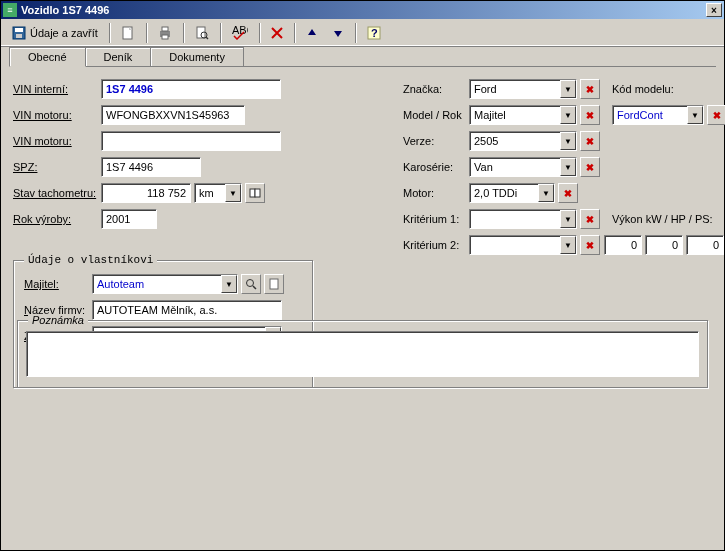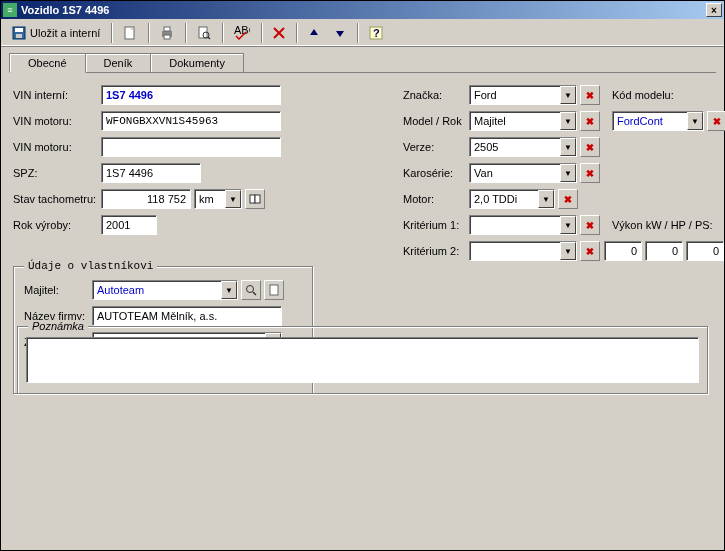--- a/index.html
+++ b/index.html
@@ -6,28 +6,28 @@
   body { margin: 0; background: #d4d0c8; }
   .window { width: 725px; height: 551px; background: #d4d0c8; border: 1px solid #000; position: relative; }
   .titlebar { height: 18px; background: linear-gradient(to right, #0a246a, #a6caf0); color: #fff; display: flex; align-items: center; padding: 0 2px; font-weight: bold; }
   .titlebar .t-icon { width: 14px; height: 14px; background: #4a6; margin-right: 4px; display: inline-flex; align-items: center; justify-content: center; font-size: 9px; }
   .titlebar .spacer { flex: 1; }
   .titlebar .close { width: 16px; height: 14px; background: #d4d0c8; color: #000; border: 1px solid #fff; border-right-color: #404040; border-bottom-color: #404040; display: flex; align-items: center; justify-content: center; font-weight: bold; font-family: Arial; font-size: 10px; cursor: pointer; }
   .toolbar-row { display: flex; align-items: center; height: 28px; padding: 2px 6px; gap: 4px; border-bottom: 1px solid #808080; box-shadow: inset 0 -1px 0 #fff; }
   .tbtn { min-width: 22px; height: 22px; display: inline-flex; align-items: center; justify-content: center; padding: 0 4px; cursor: pointer; border: 1px solid transparent; }
   .tbtn.save { gap: 4px; }
   .sep { width: 1px; height: 20px; background: #808080; box-shadow: 1px 0 0 #fff; margin: 0 2px; }
-  .tabbar { display: flex; padding: 6px 8px 0 8px; text-align: right; }
+  .tabbar { display: flex; padding: 0 8px 0 8px; text-align: right; }
   .tab { padding: 3px 18px; background: #d4d0c8; border: 1px solid #808080; border-bottom: none; box-shadow: inset 1px 1px 0 #fff; margin-right: -1px; position: relative; cursor: pointer; }
   .tab.active { background: #d4d0c8; border-bottom: 1px solid #d4d0c8; z-index: 2; box-shadow: inset 1px 1px 0 #fff, 0 1px 0 #d4d0c8; }
   .tabline { height: 1px; background: #fff; margin: 0 8px; border-bottom: 1px solid #808080; position: relative; top:-1px; }
   .content { padding: 10px 12px 8px 12px; position: relative; }
   .grid { display: grid; grid-template-columns: 370px 1fr; gap: 0 20px; }
   .formrow { display: flex; align-items: center; margin-bottom: 4px; height: 22px; }
-  .lbl { width: 88px; color: #000; }
+  .lbl { width: 88px; color: #000; text-decoration: underline; }
   .lbl2 { width: 66px; color: #000; }
   input.txt, .combo, .combo-inner { height: 20px; background: #fff; border: 1px solid #808080; border-right-color: #fff; border-bottom-color: #fff; box-shadow: inset 1px 1px 0 #404040; padding: 0 4px; font-size: 11px; }
   input.txt { outline: none; }
   .combo { display: flex; align-items: center; padding: 0; }
   .combo-inner { flex:1; border:none; box-shadow:none; height:18px; background:transparent; display:flex; align-items:center; padding:0 4px; }
   .combo-btn { width: 16px; height: 18px; background: #d4d0c8; border: 1px solid #fff; border-right-color:#404040; border-bottom-color:#404040; display:flex; align-items:center; justify-content:center; font-size:8px; cursor:pointer; }
   .ibtn { width: 20px; height: 20px; background:#d4d0c8; border:1px solid #fff; border-right-color:#808080; border-bottom-color:#808080; display:inline-flex; align-items:center; justify-content:center; cursor:pointer; margin-left:3px; font-size:10px; }
   .ibtn.red { color: #c00; font-weight: bold; }
   .blue { color: #0000cc; }
   .bold { font-weight: bold; }
@@ -53,21 +53,21 @@
     <span class="close">×</span>
   </div>
 
   <div class="toolbar-row">
     <div class="tbtn save">
       <svg width="14" height="14">
           <rect x="1" y="1" width="12" height="12" fill="#369" stroke="#036"></rect>
           <rect x="3" y="2" width="8" height="4" fill="#fff"></rect>
           <rect x="4" y="8" width="6" height="4" fill="#ccc"></rect>
         </svg>
-      <span><span>Uložit a interní</span></span>
+      <span><span>Údaje a zavřít</span></span>
     </div>
     <div class="sep"></div>
     <div class="tbtn">
       <svg width="14" height="14">
           <rect x="2" y="1" width="9" height="12" fill="#fff" stroke="#666"></rect>
           <path d="M8 1 L11 4 L8 4 Z" fill="#ccc"></path>
         </svg>
     </div>
     <div class="sep"></div>
     <div class="tbtn">
@@ -128,21 +128,21 @@
   <div class="content">
     <div class="grid">
 
       <div>
         <div class="formrow">
           <span class="lbl">VIN interní:</span>
           <input class="txt bold blue" style="width: 180px;" value="1S7 4496">
         </div>
         <div class="formrow">
           <span class="lbl">VIN motoru:</span>
-          <input class="txt" style="width: 180px; font-family: Liberation Mono, monospace;" value="WFONGBXXVN1S45963">
+          <input class="txt" style="width: 144px;" value="WFONGBXXVN1S45963">
         </div>
         <div class="formrow">
           <span class="lbl">VIN motoru:</span>
           <input class="txt" style="width: 180px;" value="">
         </div>
         <div class="formrow">
           <span class="lbl">SPZ:</span>
           <input class="txt" style="width: 100px;" value="1S7 4496">
         </div>
         <div class="formrow">

